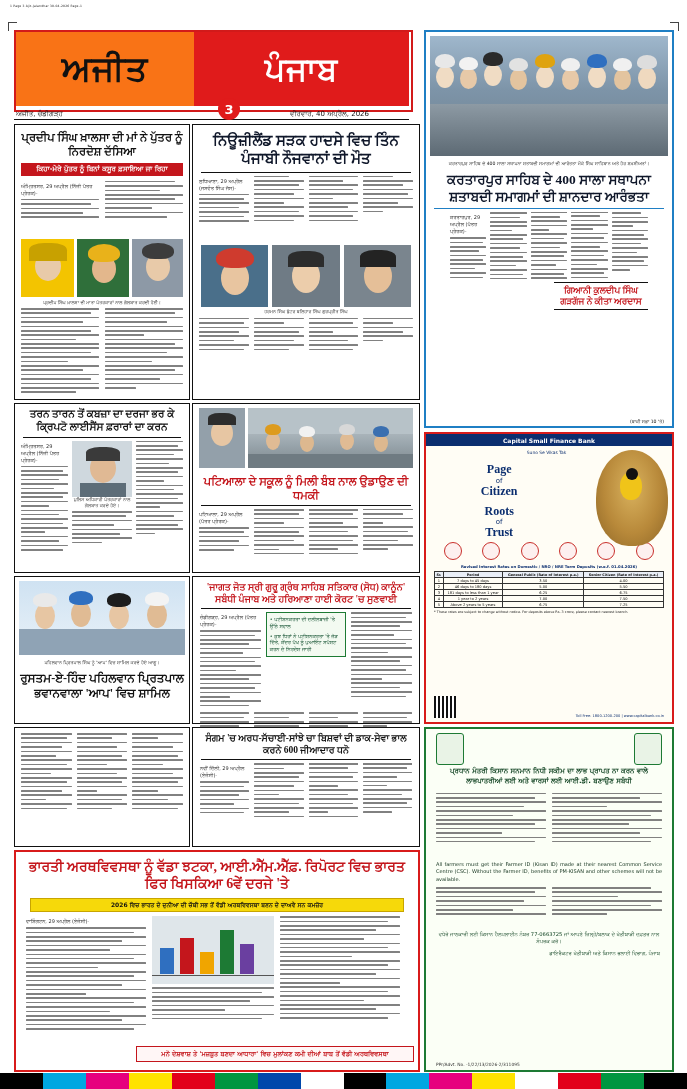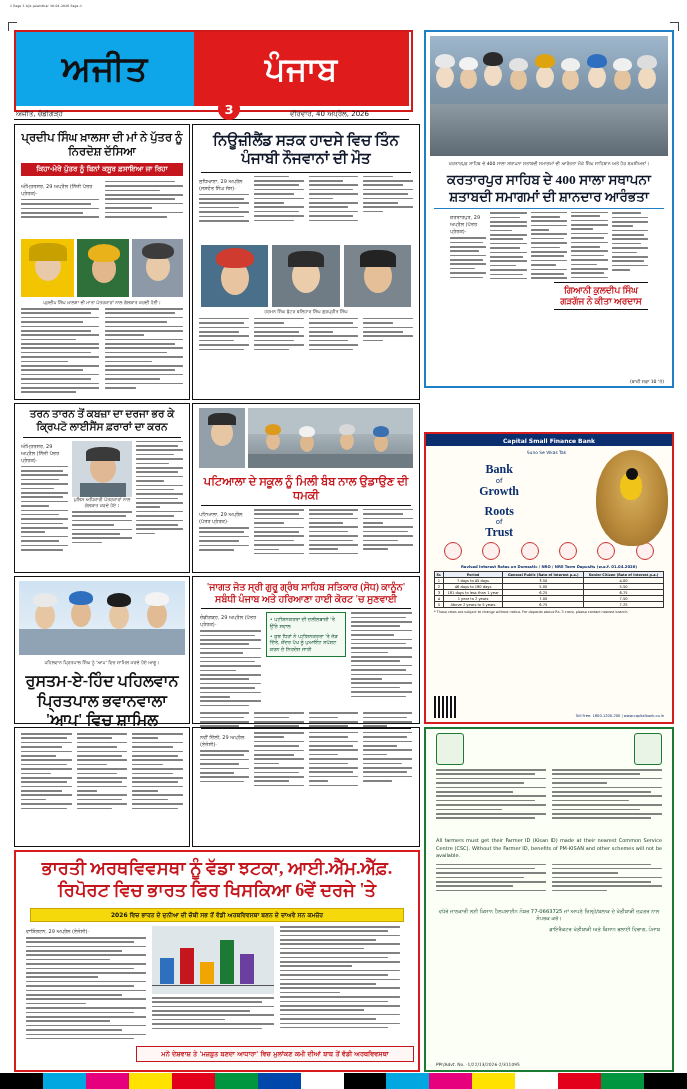--- a/index.html
+++ b/index.html
@@ -5,21 +5,21 @@
   html,body{margin:0;padding:0;background:#ffffff;}
   body{width:687px;height:1089px;font-family:"DejaVu Sans","Liberation Sans",sans-serif;color:#111;}
   .page{position:relative;width:687px;height:1089px;background:#fff;overflow:hidden;}
 
   
   .printbar{position:absolute;top:4px;left:10px;width:660px;height:10px;font-size:3px;color:#222;white-space:nowrap;overflow:hidden;letter-spacing:.2px;}
   .cropmark{position:absolute;width:8px;height:8px;border-left:1px solid #444;border-top:1px solid #444;}
 
   
   .masthead{position:absolute;left:14px;top:30px;width:395px;height:78px;border:2px solid #d21a1a;background:#fff;}
-  .mh-yellow{position:absolute;left:0;top:0;width:178px;height:74px;background:#0ea5e9;display:flex;align-items:center;justify-content:center;}
+  .mh-yellow{position:absolute;left:0;top:0;width:178px;height:74px;background:#f97316;display:flex;align-items:center;justify-content:center;}
   .mh-ajit{font-family:"Liberation Serif","DejaVu Serif",serif;font-weight:bold;font-size:34px;color:#111;letter-spacing:1px;}
   .mh-red{position:absolute;left:178px;top:0;width:215px;height:74px;background:#e01b1b;display:flex;align-items:center;justify-content:center;}
   .mh-punjab{font-family:"Liberation Serif","DejaVu Serif",serif;font-weight:bold;font-size:32px;color:#ffffff;letter-spacing:1px;}
   .pagecircle{position:absolute;left:218px;top:98px;width:22px;height:22px;border-radius:50%;background:#e01b1b;color:#fff;font-size:13px;font-weight:bold;display:flex;align-items:center;justify-content:center;z-index:6;}
   .mh-place{position:absolute;left:16px;top:110px;font-size:7px;color:#111;}
   .mh-date{position:absolute;left:290px;top:110px;font-size:7px;color:#111;}
   .mh-rule{position:absolute;left:14px;top:119px;width:395px;height:1px;background:#111;}
 
   
   .box{position:absolute;box-sizing:border-box;background:#fff;}
@@ -90,21 +90,21 @@
     </div>
     <div class="mh-red">
       <span class="mh-punjab">ਪੰਜਾਬ</span>
     </div>
   </div>
   <div class="pagecircle">3</div>
   <div class="mh-place">ਅਜੀਤ, ਚੰਡੀਗੜ੍ਹ</div>
   <div class="mh-date">ਵੀਰਵਾਰ, 40 ਅਪ੍ਰੈਲ, 2026</div>
   <div class="mh-rule"></div>
 
-  <div class="box bdblue" style="left:424px;top:30px;width:250px;height:358px;">
+  <div class="box bdblue" style="left:424px;top:30px;width:250px;height:398px;">
     <div class="photo ph-grp" style="margin:4px;height:120px;">
       <div class="blob" style="left:6px;top:30px;width:18px;height:22px;background:#f0dcc4;"></div>
       <div class="turban" style="left:5px;top:18px;width:20px;height:14px;background:#e8e8e8;"></div>
       <div class="blob" style="left:30px;top:32px;width:17px;height:21px;background:#e7c9a8;"></div>
       <div class="turban" style="left:29px;top:21px;width:19px;height:13px;background:#f2f2f2;"></div>
       <div class="blob" style="left:54px;top:28px;width:18px;height:22px;background:#f0dcc4;"></div>
       <div class="turban" style="left:53px;top:16px;width:20px;height:14px;background:#2a2a2a;"></div>
       <div class="blob" style="left:80px;top:33px;width:17px;height:21px;background:#e3c49f;"></div>
       <div class="turban" style="left:79px;top:22px;width:19px;height:13px;background:#e2e2e2;"></div>
       <div class="blob" style="left:106px;top:30px;width:18px;height:22px;background:#f0dcc4;"></div>
@@ -516,21 +516,21 @@
       <div class="blob" style="left:16px;top:22px;width:20px;height:26px;background:#e7c6a3;"></div>
       <div class="turban" style="left:14px;top:12px;width:24px;height:14px;background:#e9e9e9;"></div>
       <div class="blob" style="left:52px;top:20px;width:20px;height:26px;background:#e0bb94;"></div>
       <div class="turban" style="left:50px;top:10px;width:24px;height:14px;background:#2f6fc0;"></div>
       <div class="blob" style="left:90px;top:22px;width:20px;height:26px;background:#e7c6a3;"></div>
       <div class="turban" style="left:88px;top:12px;width:24px;height:14px;background:#1d1d1d;"></div>
       <div class="blob" style="left:128px;top:21px;width:20px;height:26px;background:#e0bb94;"></div>
       <div class="turban" style="left:126px;top:11px;width:24px;height:14px;background:#f3f3f3;"></div>
     </div>
     <div class="cap" style="padding:1px 6px;">ਪਹਿਲਵਾਨ ਪ੍ਰਿਤਪਾਲ ਸਿੰਘ ਨੂੰ 'ਆਪ' ਵਿਚ ਸ਼ਾਮਿਲ ਕਰਦੇ ਹੋਏ ਆਗੂ।</div>
-    <div class="hl" style="font-size:16px;padding:4px 5px 2px;">ਰੁਸਤਮ-ਏ-ਹਿੰਦ ਪਹਿਲਵਾਨ ਪ੍ਰਿਤਪਾਲ ਭਵਾਨਵਾਲਾ 'ਆਪ' ਵਿਚ ਸ਼ਾਮਿਲ</div>
+    <div class="hl" style="font-size:12px;padding:4px 5px 2px;">ਰੁਸਤਮ-ਏ-ਹਿੰਦ ਪਹਿਲਵਾਨ ਪ੍ਰਿਤਪਾਲ ਭਵਾਨਵਾਲਾ 'ਆਪ' ਵਿਚ ਸ਼ਾਮਿਲ</div>
   </div>
 
   <div class="box bd" style="left:192px;top:576px;width:228px;height:148px;">
     <div class="hl hl-red" style="font-size:9.5px;padding:5px 6px 3px;">'ਜਾਗਤ ਜੋਤ ਸ੍ਰੀ ਗੁਰੂ ਗ੍ਰੰਥ ਸਾਹਿਬ ਸਤਿਕਾਰ (ਸੋਧ) ਕਾਨੂੰਨ' ਸਬੰਧੀ ਪੰਜਾਬ ਅਤੇ ਹਰਿਆਣਾ ਹਾਈ ਕੋਰਟ 'ਚ ਸੁਣਵਾਈ</div>
     <div style="height:1px;background:#111;margin:0 8px 3px;"></div>
     <div style="display:flex;gap:5px;padding:0 7px;">
       <div class="txt" style="width:62px;">
         <div class="byline" style="text-align:left;">ਚੰਡੀਗੜ੍ਹ, 29 ਅਪ੍ਰੈਲ (ਪੱਤਰ ਪ੍ਰੇਰਕ)-</div>
         <div class="ln"></div>
           <div class="ln s90"></div>
@@ -598,23 +598,23 @@
         <div class="ln"></div>
       <div class="ln s50"></div>
     </div>
   </div>
 
   <div class="adbank" style="left:424px;top:432px;width:250px;height:292px;">
     <div class="bankhdr">Capital Small Finance Bank</div>
     <div style="display:flex;">
       <div style="width:140px;padding:4px 4px 0 6px;">
         <div style="font-size:4.4px;color:#0b2e6f;text-align:right;">Suno Se Vikas Tak</div>
-        <div class="seedline" style="margin-top:8px;">Bank</div>
+        <div class="seedline" style="margin-top:8px;">Page</div>
         <div style="font-size:7px;text-align:center;color:#0b2e6f;">of</div>
-        <div class="seedline">Growth</div>
+        <div class="seedline">Citizen</div>
         <div class="seedline" style="margin-top:6px;">Roots</div>
         <div style="font-size:7px;text-align:center;color:#0b2e6f;">of</div>
         <div class="seedline">Trust</div>
       </div>
       <div style="width:106px;position:relative;">
         <div style="position:absolute;right:4px;top:4px;width:72px;height:96px;background:radial-gradient(ellipse at 50% 40%, #d9b25e 0%, #b8893a 55%, #8d6526 100%);border-radius:50% 50% 45% 45%;"></div>
         <div style="position:absolute;right:30px;top:26px;width:22px;height:28px;background:#f0c419;border-radius:50% 50% 45% 45%;"></div>
         <div style="position:absolute;right:34px;top:22px;width:12px;height:12px;background:#111;border-radius:50%;"></div>
       </div>
     </div>
@@ -672,20 +672,21 @@
       </table>
       <div style="font-size:3.4px;margin-top:2px;color:#222;">* These rates are subject to change without notice. For deposits above Rs. 3 crore, please contact nearest branch.</div>
     </div>
     <div style="position:absolute;left:8px;bottom:4px;right:8px;display:flex;justify-content:space-between;align-items:flex-end;">
       <div style="width:22px;height:22px;background:repeating-linear-gradient(90deg,#111 0 2px,#fff 2px 4px);"></div>
       <div style="font-size:3.6px;color:#0b2e6f;text-align:right;">Toll Free: 1800-1200-200   |   www.capitalbank.co.in</div>
     </div>
   </div>
 
   <div class="box bd" style="left:192px;top:727px;width:228px;height:120px;">
+    <div class="hl" style="font-size:9.5px;padding:5px 8px 3px;">ਸੰਗਮ 'ਚ ਅਰਧ-ਸੱਚਾਈ-ਸਾਂਝੇ ਚਾ ਬਿਸ਼ਵਾਂ ਦੀ ਡਾਕ-ਸੇਵਾ ਭਾਲ ਕਰਨੇ 600 ਜੀਆਦਾਰ ਧਨੋ</div>
     <div style="height:1px;background:#111;margin:0 8px 3px;"></div>
     <div class="txt cols4" style="padding:0 7px;height:86px;">
       <div class="byline" style="text-align:left;">ਨਵੀਂ ਦਿੱਲੀ, 29 ਅਪ੍ਰੈਲ (ਏਜੰਸੀ)-</div>
       <div class="ln"></div>
         <div class="ln s90"></div>
         <div class="ln"></div>
         <div class="ln s80"></div>
         <div class="ln"></div>
       <div class="ln s70"></div>
         <div class="ln"></div>
@@ -782,21 +783,21 @@
         <div class="ln"></div>
         <div class="ln s50"></div>
       <div class="ln"></div>
         <div class="ln s70"></div>
         <div class="ln"></div>
         <div class="ln s90"></div>
     </div>
   </div>
 
   <div class="box bdred" style="left:14px;top:850px;width:406px;height:222px;">
-    <div class="hl hl-red" style="font-size:18px;padding:6px 10px 4px;">ਭਾਰਤੀ ਅਰਥਵਿਵਸਥਾ ਨੂੰ ਵੱਡਾ ਝਟਕਾ, ਆਈ.ਐੱਮ.ਐੱਫ਼. ਰਿਪੋਰਟ ਵਿਚ ਭਾਰਤ ਫਿਰ ਖਿਸਕਿਆ 6ਵੇਂ ਦਰਜੇ 'ਤੇ</div>
+    <div class="hl hl-red" style="font-size:14px;padding:6px 10px 4px;">ਭਾਰਤੀ ਅਰਥਵਿਵਸਥਾ ਨੂੰ ਵੱਡਾ ਝਟਕਾ, ਆਈ.ਐੱਮ.ਐੱਫ਼. ਰਿਪੋਰਟ ਵਿਚ ਭਾਰਤ ਫਿਰ ਖਿਸਕਿਆ 6ਵੇਂ ਦਰਜੇ 'ਤੇ</div>
     <div class="yellowstrip" style="margin:2px 14px 4px;">2026 ਵਿਚ ਭਾਰਤ ਦੇ ਦੁਨੀਆ ਦੀ ਚੌਥੀ ਸਭ ਤੋਂ ਵੱਡੀ ਅਰਥਵਿਵਸਥਾ ਬਣਨ ਦੇ ਦਾਅਵੇ ਸਨ ਕਮਜ਼ੋਰ</div>
     <div style="display:flex;gap:6px;padding:0 10px;">
       <div class="txt" style="width:120px;">
         <div class="byline" style="text-align:left;">ਵਾਸ਼ਿੰਗਟਨ, 29 ਅਪ੍ਰੈਲ (ਏਜੰਸੀ)-</div>
         <div class="ln"></div>
           <div class="ln s90"></div>
           <div class="ln"></div>
           <div class="ln s80"></div>
           <div class="ln"></div>
         <div class="ln s70"></div>
@@ -869,20 +870,21 @@
     <div style="position:absolute;left:120px;bottom:8px;width:268px;border:1px solid #c4161c;background:#fff6f6;padding:3px 4px;">
       <div style="font-size:6.5px;font-weight:bold;color:#c4161c;text-align:center;line-height:1.3;">ਮਨੋ ਦੇਸ਼ਵਾਸ਼ ਤੇ 'ਮਜ਼ਬੂਤ ਬਣਦਾ ਆਧਾਰਾ' ਵਿਚ ਮੁਲਾਂਕਣ ਕਮੀ ਦੀਆਂ ਬਾਬ ਤੋਂ ਵੱਡੀ ਅਰਥਵਿਵਸਥਾ</div>
     </div>
   </div>
 
   <div class="govad" style="left:424px;top:727px;width:250px;height:345px;">
     <div style="display:flex;justify-content:space-between;align-items:center;padding:4px 10px 0;">
       <div class="emblem"></div>
       <div class="emblem"></div>
     </div>
+    <div style="font-size:7px;font-weight:bold;color:#0b3f1d;text-align:center;line-height:1.4;padding:2px 10px;">ਪ੍ਰਧਾਨ ਮੰਤਰੀ ਕਿਸਾਨ ਸਨਮਾਨ ਨਿਧੀ ਸਕੀਮ ਦਾ ਲਾਭ ਪ੍ਰਾਪਤ ਨਾ ਕਰਨ ਵਾਲੇ ਲਾਭਪਾਤਰੀਆਂ ਲਈ ਅਤੇ ਵਾਰਸਾਂ ਲਈ ਆਈ.ਡੀ. ਬਣਾਉਣ ਸਬੰਧੀ</div>
     <div class="txt cols2" style="padding:4px 10px 0;height:64px;">
       <div class="ln"></div>
         <div class="ln s90"></div>
         <div class="ln"></div>
         <div class="ln s80"></div>
         <div class="ln"></div>
       <div class="ln s70"></div>
         <div class="ln"></div>
         <div class="ln s90"></div>
         <div class="ln"></div>

